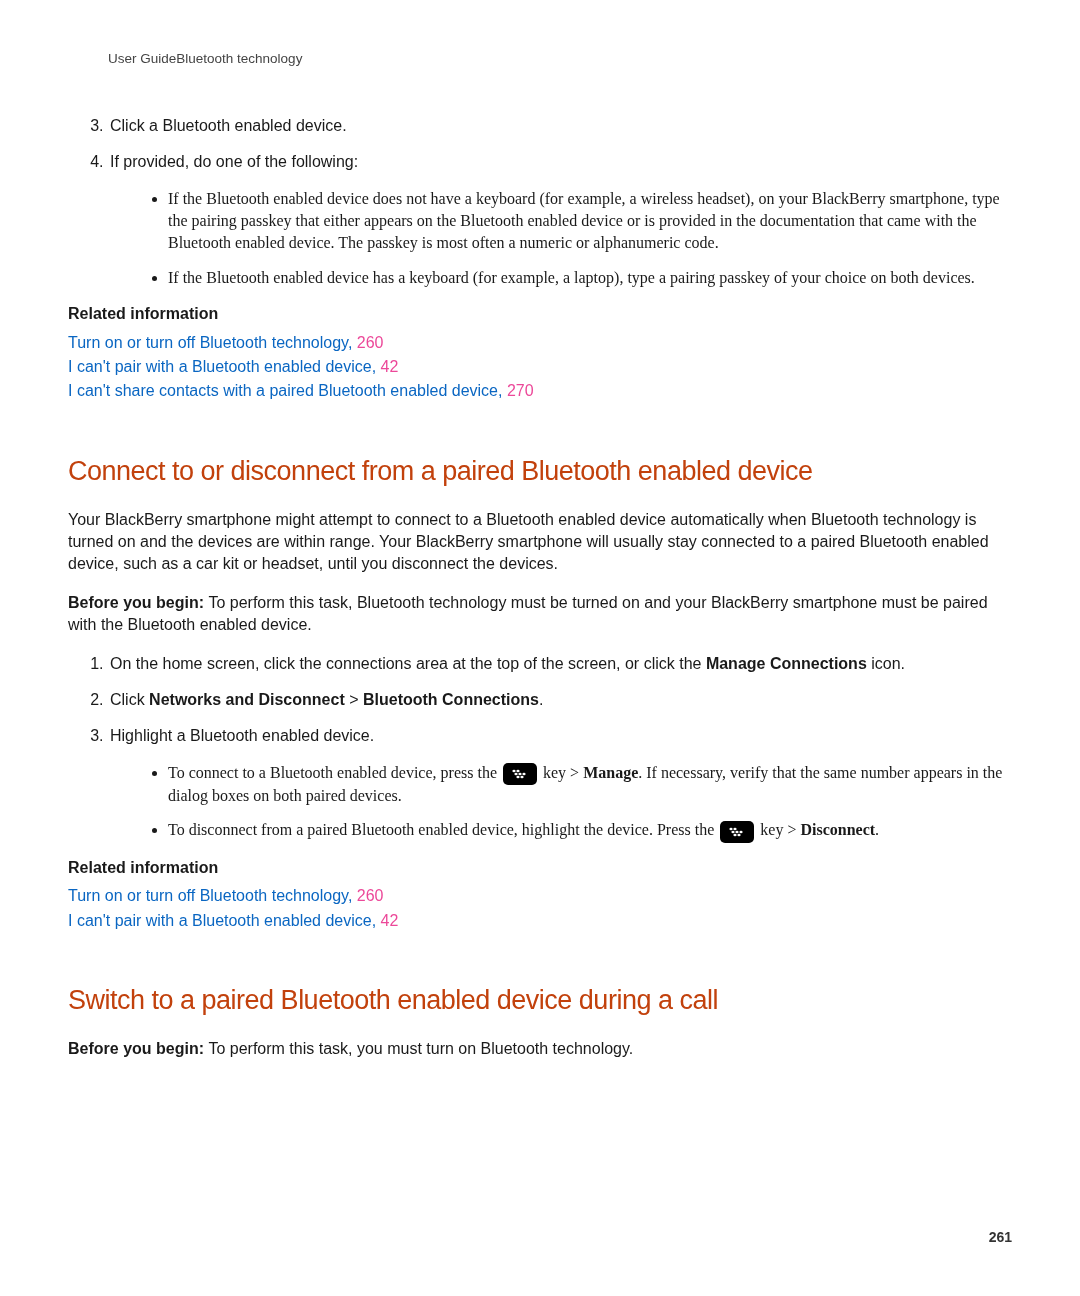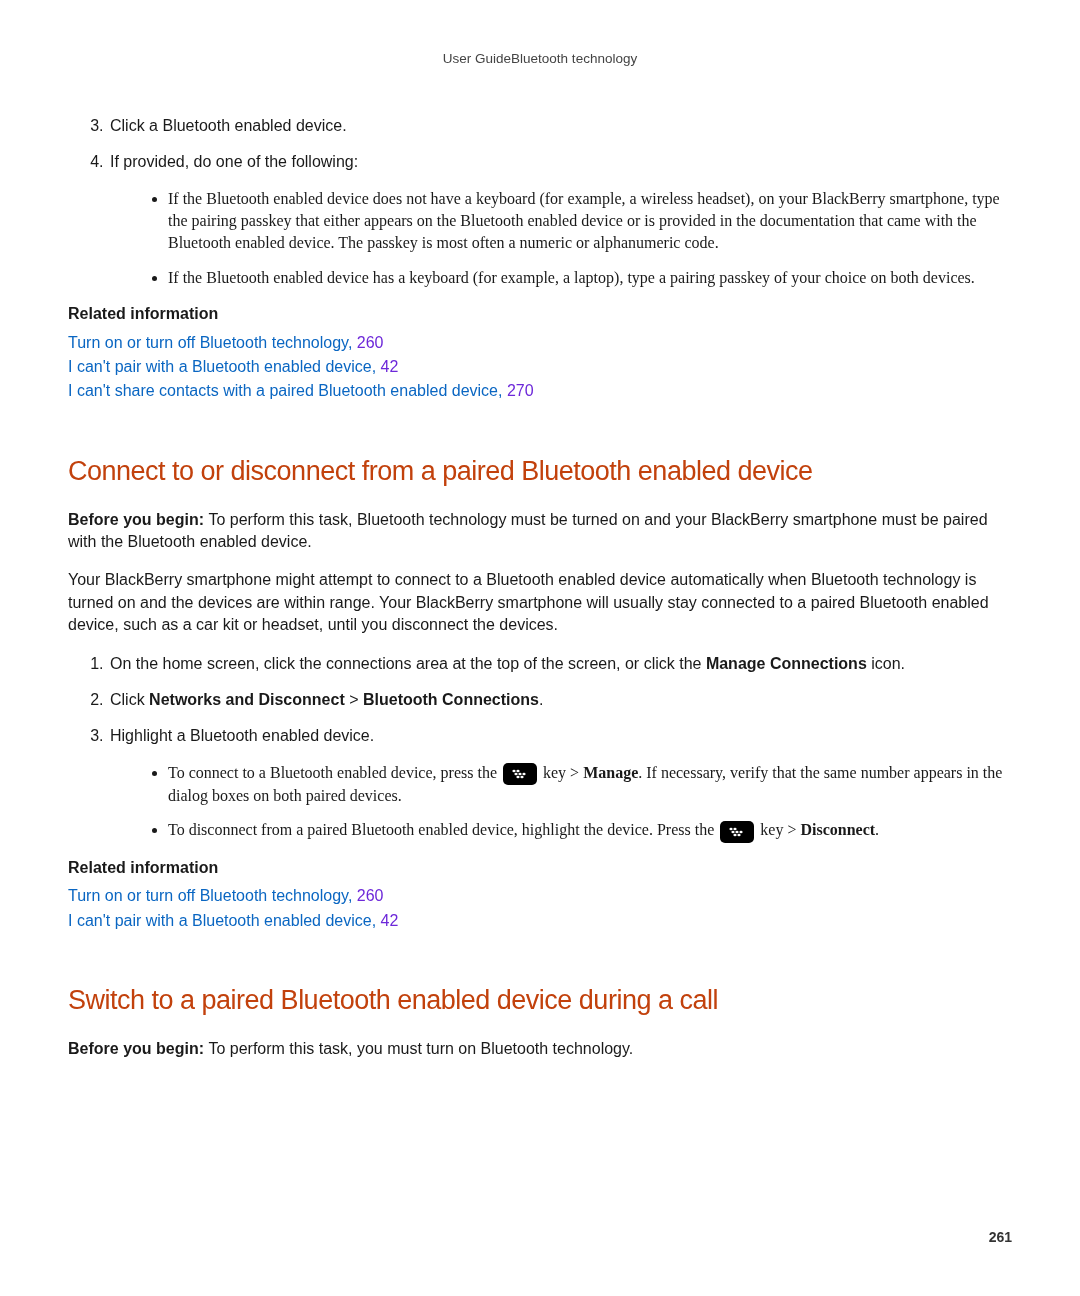--- a/index.html
+++ b/index.html
@@ -13,24 +13,25 @@
   }
   .page {
     width: 1080px;
     min-height: 1296px;
     box-sizing: border-box;
     padding: 50px 68px 50px 68px;
     position: relative;
   }
   .header-row {
     display: flex;
-    justify-content: center;
+    justify-content: flex-start;
     font-size: 13.5px;
     color: #444;
     margin-bottom: 46px;
+    margin-left: 40px;
   }
   ol.outer {
     list-style: decimal;
     padding-left: 40px;
     margin: 0 0 14px 0;
   }
   ol.outer > li {
     padding-left: 2px;
     margin-bottom: 14px;
   }
@@ -52,21 +53,21 @@
     margin-bottom: 6px;
   }
   .rel-line {
     margin: 2px 0;
   }
   .link {
     color: #0a66c2;
     text-decoration: none;
   }
   .link-suffix {
-    color: #6d28d9;
+    color: #ec4899;
   }
   h1.section-title {
     font-size: 27px;
     font-weight: 400;
     letter-spacing: -0.5px;
     margin: 52px 0 20px 0;
     line-height: 1.25;
     color: #c2410c;
   }
   p.body {
@@ -125,25 +126,25 @@
 
   <div class="rel-heading">Related information</div>
   <div id="related1-container">
       <div class="rel-line"><a class="link" href="#">Turn on or turn off Bluetooth technology,</a><span class="link-suffix"> 260</span></div>
       <div class="rel-line"><a class="link" href="#">I can't pair with a Bluetooth enabled device,</a><span class="link-suffix"> 42</span></div>
       <div class="rel-line"><a class="link" href="#">I can't share contacts with a paired Bluetooth enabled device,</a><span class="link-suffix"> 270</span></div>
     </div>
 
   <h1 class="section-title">Connect to or disconnect from a paired Bluetooth enabled device</h1>
 
+  <p class="body">Your BlackBerry smartphone might attempt to connect to a Bluetooth enabled device automatically when Bluetooth technology is turned on and the devices are within range. Your BlackBerry smartphone will usually stay connected to a paired Bluetooth enabled device, such as a car kit or headset, until you disconnect the devices.</p>
+
   <p class="body">
     <span class="bold">Before you begin: </span><span>To perform this task, Bluetooth technology must be turned on and your BlackBerry smartphone must be paired with the Bluetooth enabled device.</span>
   </p>
-
-  <p class="body">Your BlackBerry smartphone might attempt to connect to a Bluetooth enabled device automatically when Bluetooth technology is turned on and the devices are within range. Your BlackBerry smartphone will usually stay connected to a paired Bluetooth enabled device, such as a car kit or headset, until you disconnect the devices.</p>
 
   <ol class="outer">
     <li>
       <span>On the home screen, click the connections area at the top of the screen, or click the </span><span class="bold">Manage Connections</span><span> icon.</span>
     </li>
     <li>
       <span>Click </span><span class="bold">Networks and Disconnect</span><span> &gt; </span><span class="bold">Bluetooth Connections</span><span>.</span>
     </li>
     <li>
       <span>Highlight a Bluetooth enabled device.</span>

